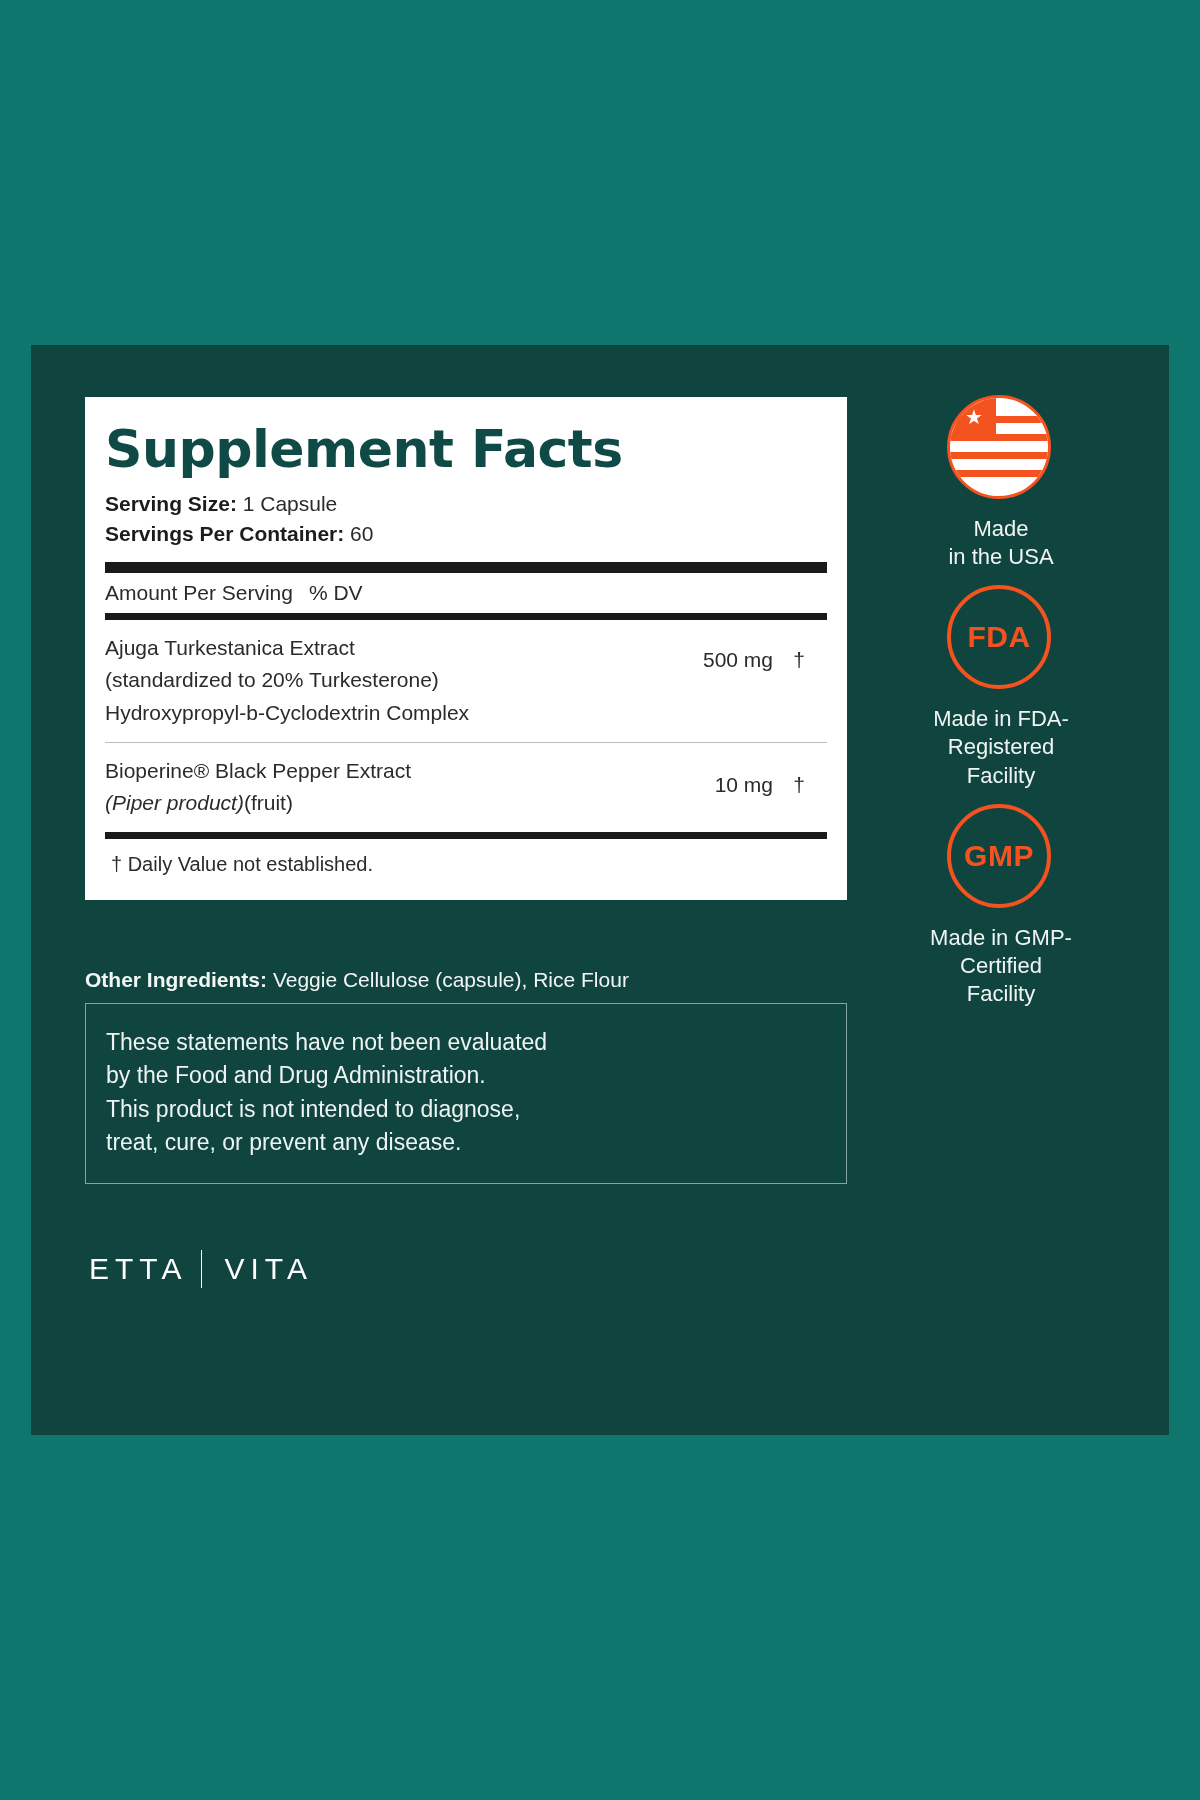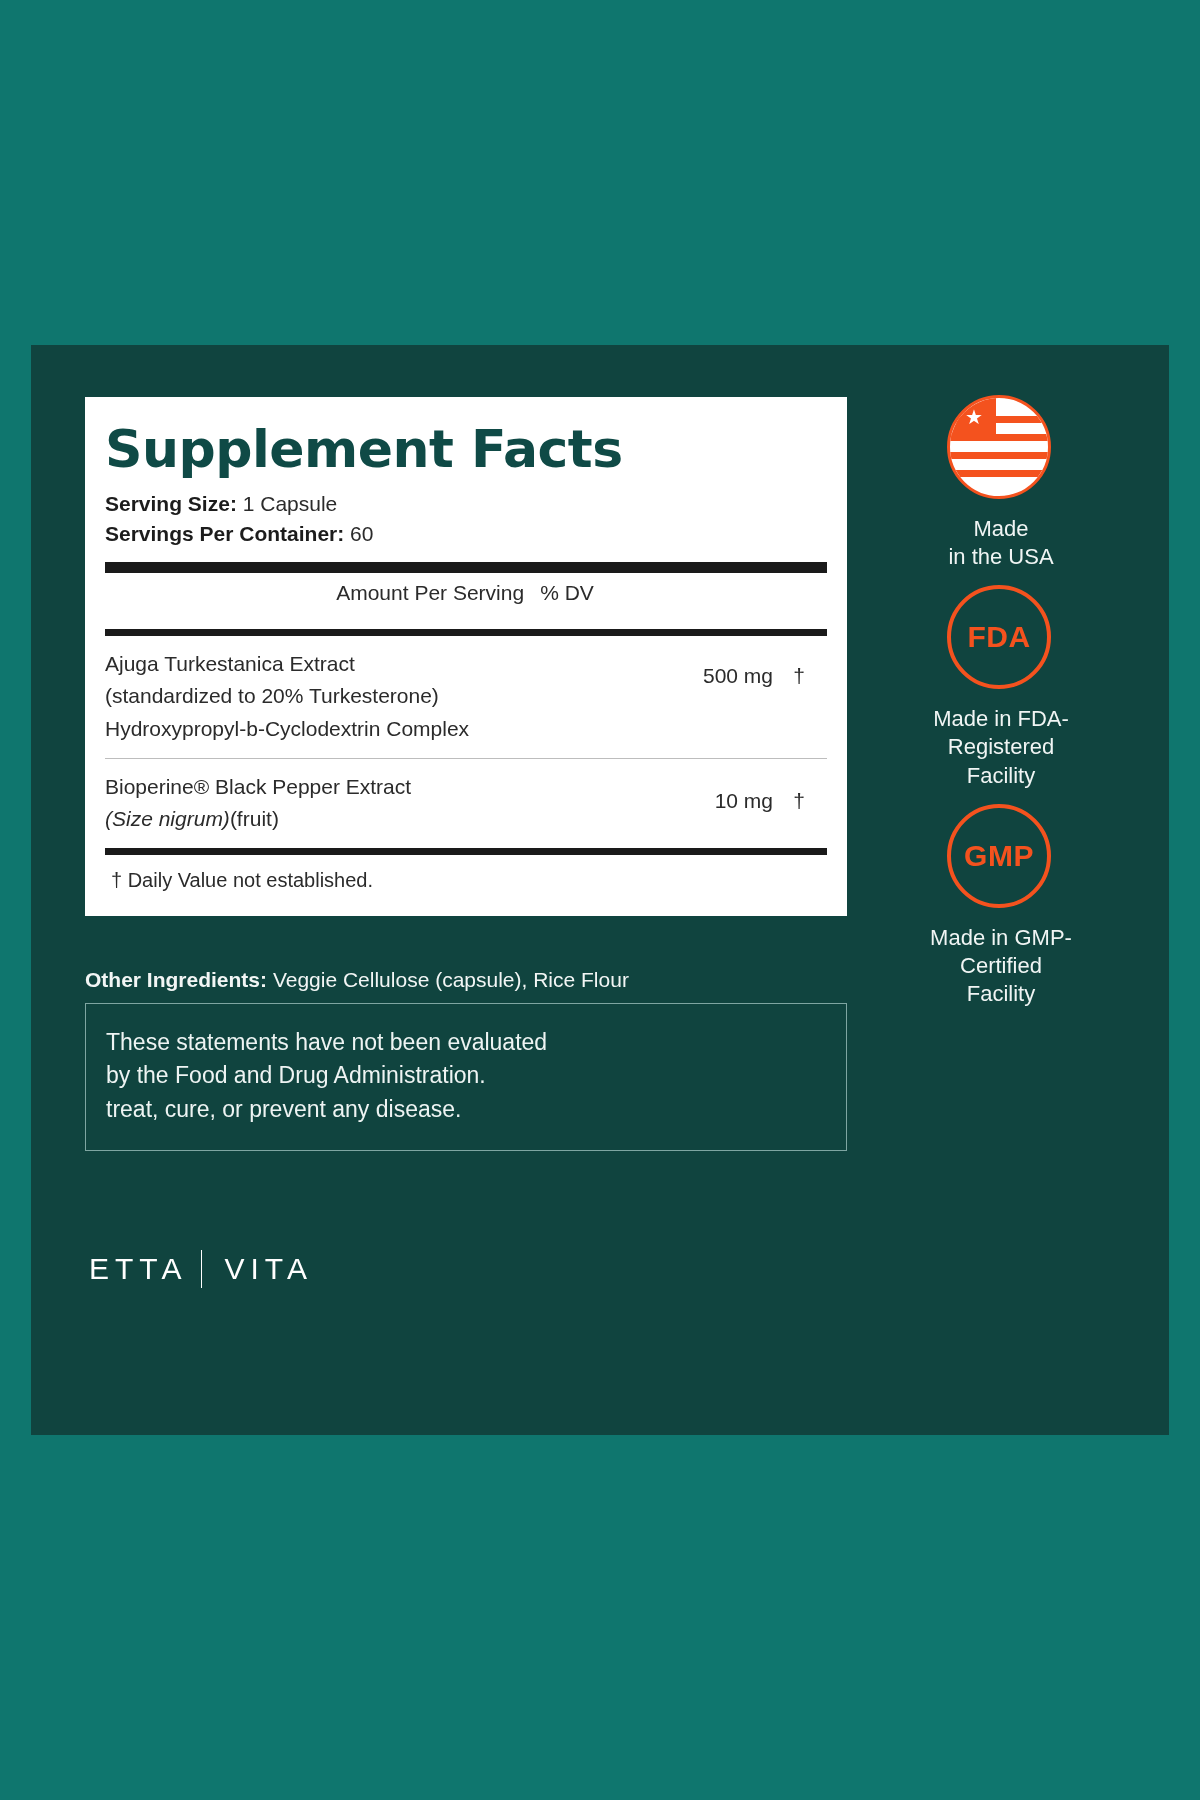--- a/index.html
+++ b/index.html
@@ -70,25 +70,25 @@
     margin: 0;
   }
   .rule-thin {
     height: 1px;
     background: #bdbdbd;
     margin: 0;
   }
 
   .amt-header {
     display: flex;
-    justify-content: center;
+    justify-content: flex-start;
     align-items: baseline;
     font-size: 21px;
     color: #2b2b2b;
-    padding: 8px 2px 24px 0;
+    padding: 8px 2px 8px 0;
   }
   .amt-header .amt { margin-right: 16px; }
   .amt-header .dv  { }
 
   .ing-row {
     display: flex;
     align-items: flex-start;
     padding: 12px 2px 12px 0;
   }
   .ing-name {
@@ -282,40 +282,41 @@
         <div class="ing-amt">500 mg</div>
         <div class="ing-dv">†</div>
       </div>
 
       <div class="rule-thin"></div>
 
       <div class="ing-row second">
         <div class="ing-name">
           <div>Bioperine® Black Pepper Extract</div>
           <div>
-            <span class="it">(Size nigrum)</span><span>(fruit)</span>
+            <span class="it">(Piper product)</span><span>(fruit)</span>
           </div>
         </div>
         <div class="ing-amt">10 mg</div>
         <div class="ing-dv">†</div>
       </div>
 
       <div class="rule-med"></div>
 
       <div class="footnote">† Daily Value not established.</div>
     </div>
 
     <div class="other-ing">
       <b>Other Ingredients:</b>
       <span>Veggie Cellulose (capsule), Rice Flour</span>
     </div>
 
     <div class="disclaimer-box">
       <div>These statements have not been evaluated</div>
       <div>by the Food and Drug Administration.</div>
+      <div>This product is not intended to diagnose,</div>
       <div>treat, cure, or prevent any disease.</div>
     </div>
 
     <div class="brand">
       <span>ETTA</span>
       <span class="divider"></span>
       <span>VITA</span>
     </div>
 
     <div class="badges">

